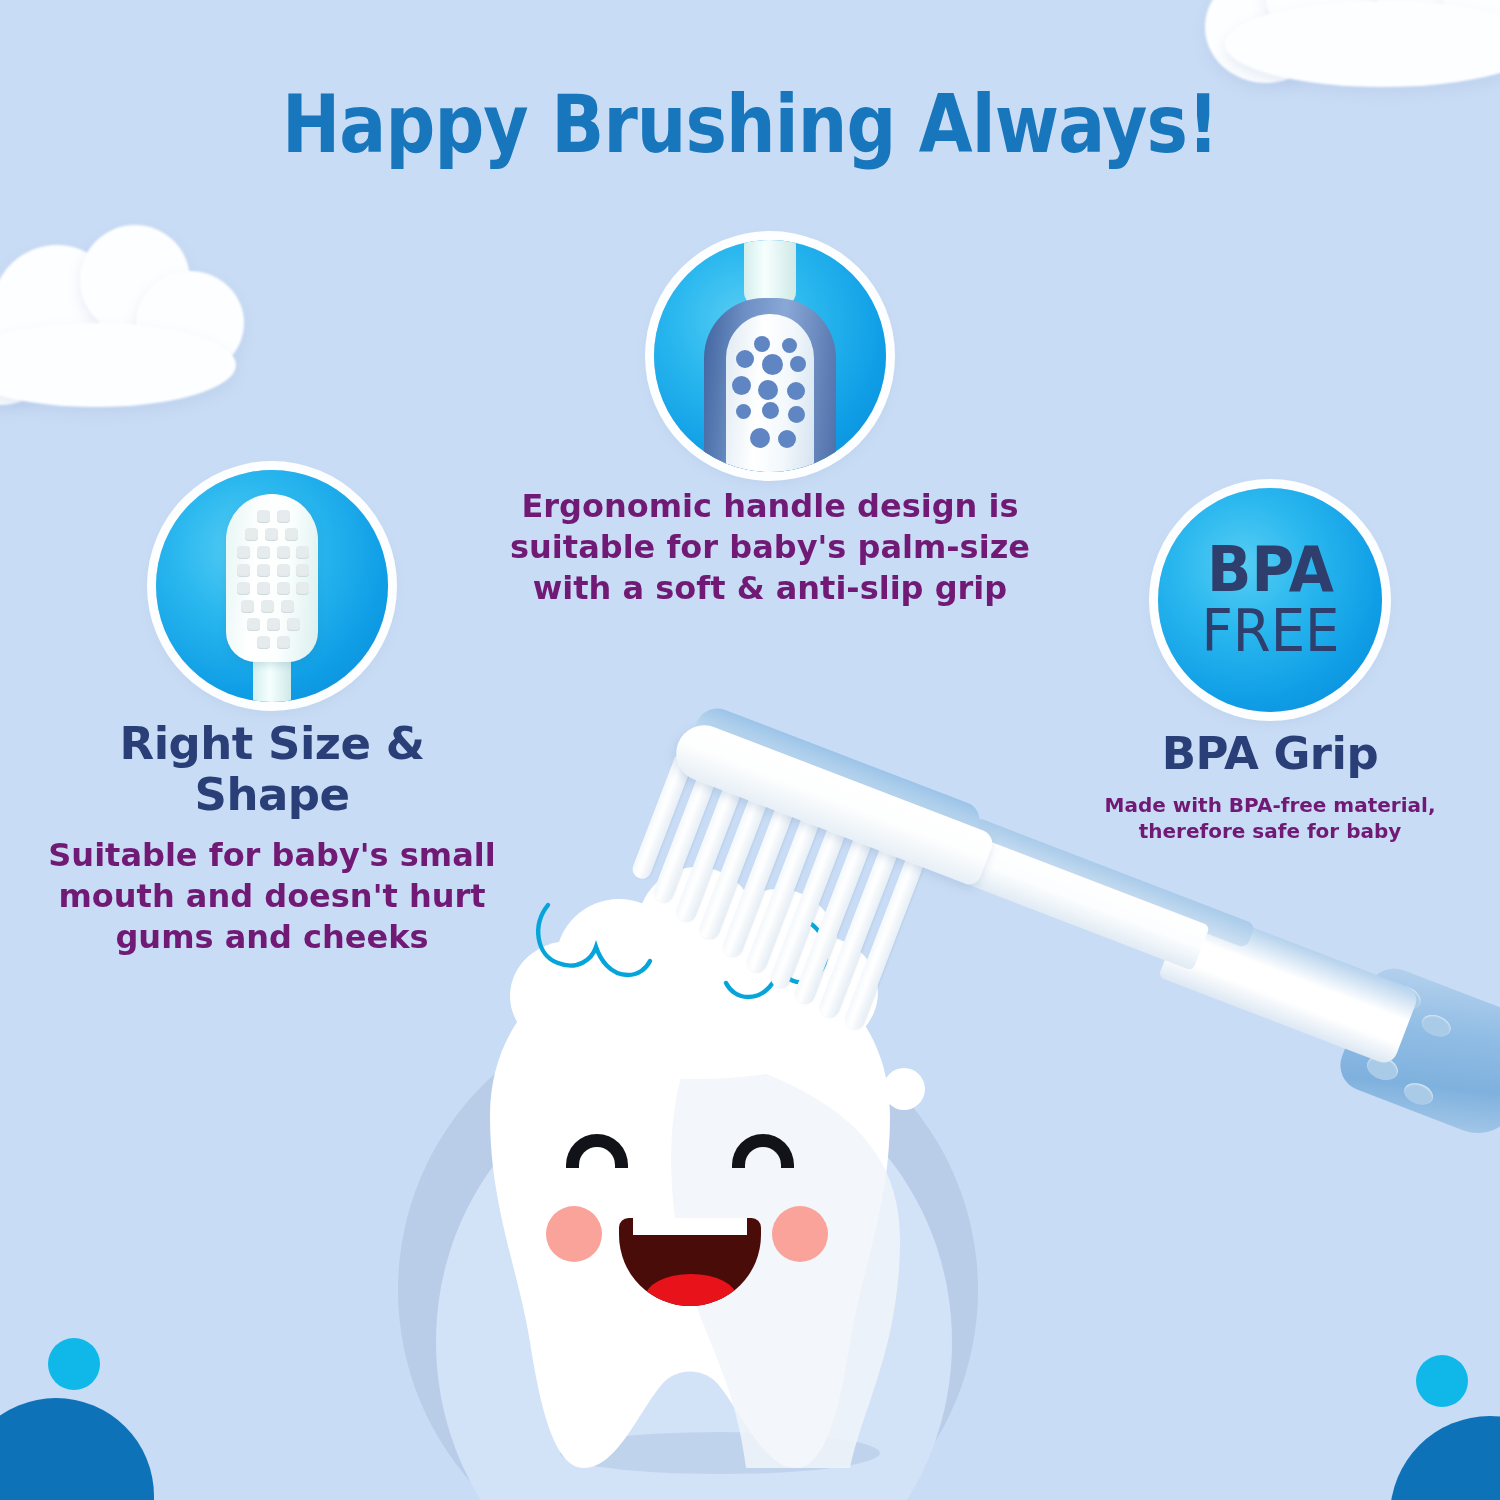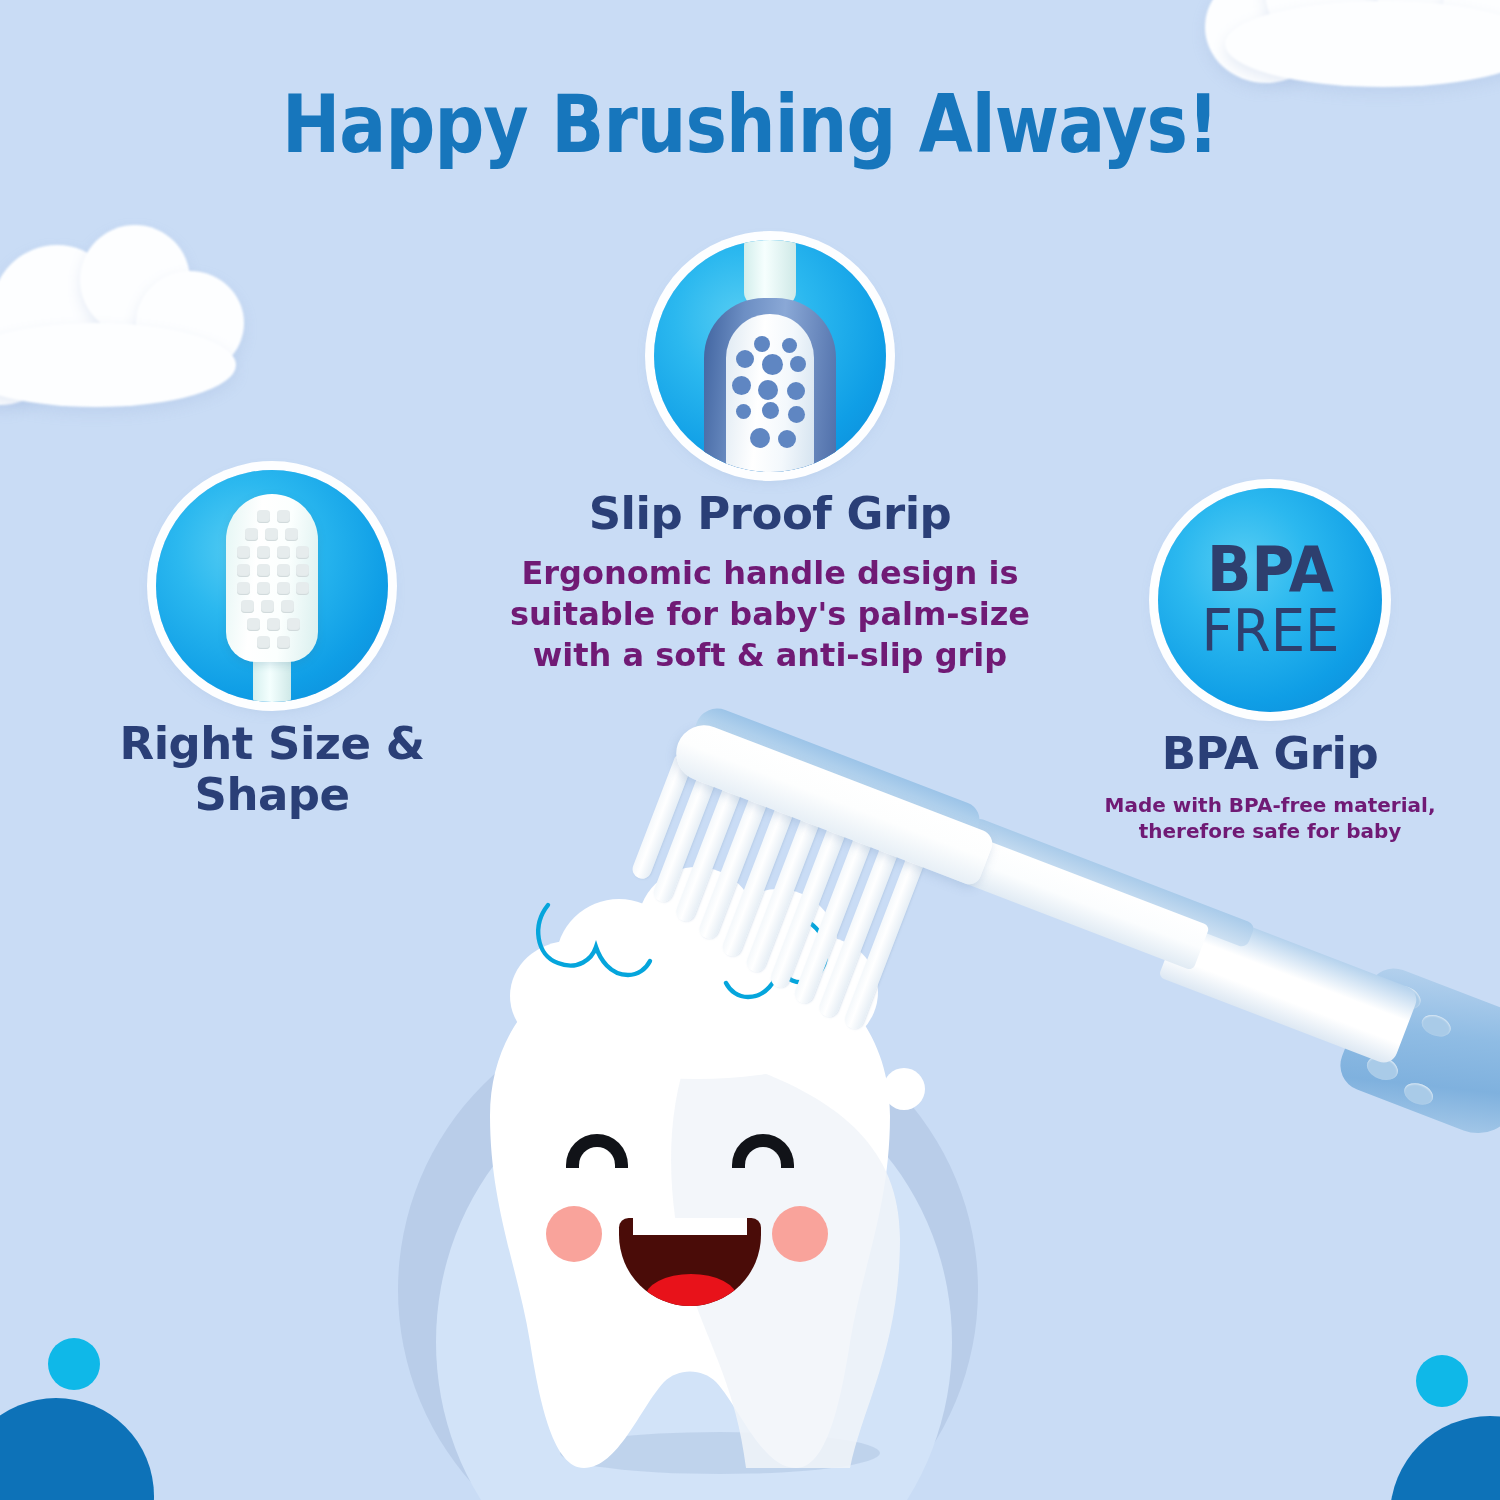--- a/index.html
+++ b/index.html
@@ -345,20 +345,21 @@
           <i style="left:26px; top:90px;"></i>
           <i style="left:46px; top:90px;"></i>
         <i style="left:12px; top:108px;"></i>
           <i style="left:32px; top:108px;"></i>
           <i style="left:52px; top:108px;"></i>
         <i style="left:22px; top:126px;"></i>
           <i style="left:42px; top:126px;"></i>
       </div>
     </div>
     <h2>Right Size &amp; Shape</h2>
+    <p>Suitable for baby's small mouth and doesn't hurt gums and cheeks</p>
   </div>
 
   <div class="feature f-mid">
     <div class="badge">
       <div class="gp-neck"></div>
       <div class="gp-shell"></div>
       <div class="gp-inner"></div>
       <div class="gp-dots">
         <i style="left:22px; top:0px;  width:16px; height:16px;"></i>
         <i style="left:50px; top:2px;  width:15px; height:15px;"></i>
@@ -368,21 +369,20 @@
         <i style="left:0px;  top:40px; width:19px; height:19px;"></i>
         <i style="left:26px; top:44px; width:20px; height:20px;"></i>
         <i style="left:55px; top:46px; width:18px; height:18px;"></i>
         <i style="left:4px;  top:68px; width:15px; height:15px;"></i>
         <i style="left:30px; top:66px; width:17px; height:17px;"></i>
         <i style="left:56px; top:70px; width:17px; height:17px;"></i>
         <i style="left:18px; top:92px; width:20px; height:20px;"></i>
         <i style="left:46px; top:94px; width:18px; height:18px;"></i>
       </div>
     </div>
-    <h2>Slip Proof Grip</h2>
     <p>Ergonomic handle design is suitable for baby's palm-size with a soft &amp; anti-slip grip</p>
   </div>
 
   <div class="feature f-right">
     <div class="badge badge-right">
       <div class="bpa">
         <span class="l1">BPA</span>
         <span class="l2">FREE</span>
       </div>
     </div>

